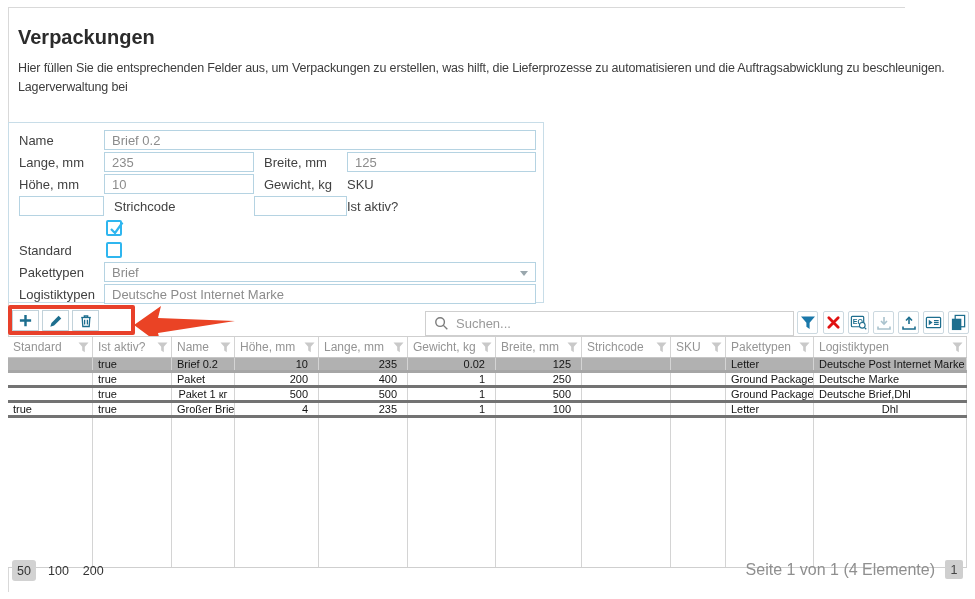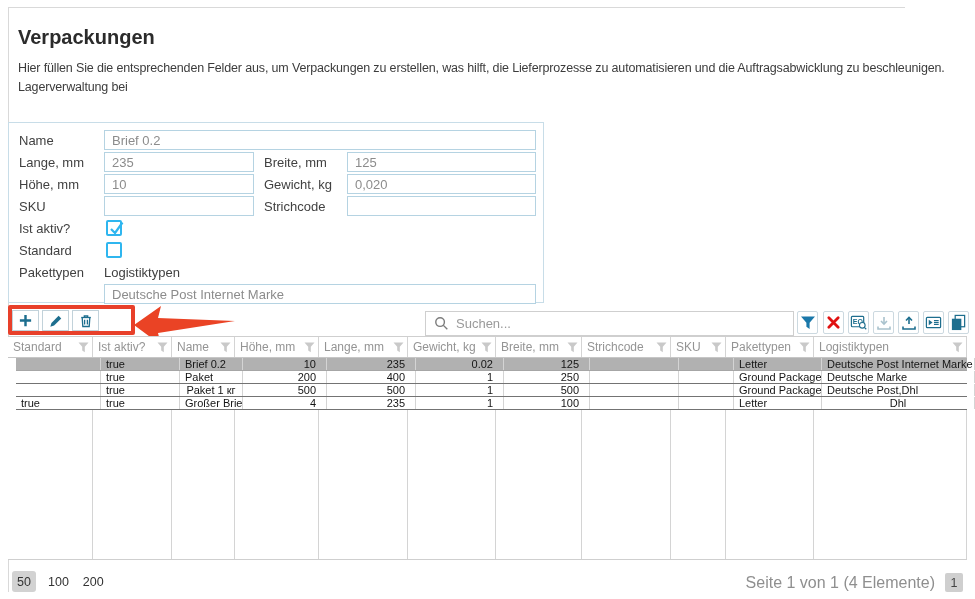--- a/index.html
+++ b/index.html
@@ -34,29 +34,29 @@
   .search-box { position:absolute; left:425px; top:311px; width:369px; height:25px; border:1px solid #cfcfcf; box-sizing:border-box; display:flex; align-items:center; padding-left:8px; background:#fff; }
   .search-box input { border:none; outline:none; flex:1; font-family:"Liberation Sans",sans-serif; font-size:13px; color:#555; margin-left:7px; background:transparent; }
   .search-box input::placeholder { color:#9a9a9a; }
   .icon-btn { position:absolute; top:311px; width:21px; height:23px; border:1px solid #ccd9e0; border-radius:2px; background:#fff; display:flex; align-items:center; justify-content:center; box-sizing:border-box; cursor:pointer; }
 
   
   .grid { position:absolute; left:8px; top:336px; width:959px; border-top:1px solid #cfcfcf; border-bottom:1px solid #cfcfcf; background:#fff; }
   .g-head { display:flex; height:20px; border-bottom:1px solid #c6c6c6; }
   .g-hcell { box-sizing:border-box; border-right:1px solid #d4d4d4; display:flex; align-items:center; justify-content:space-between; padding:0 3px 0 5px; font-size:12px; color:#949494; white-space:nowrap; overflow:hidden; flex:none; }
   .g-hcell svg { flex:none; margin-left:2px; }
-  .g-row { display:flex; height:12px; border-bottom:1px solid #737373; box-sizing:content-box;margin-left:8px; }
+  .g-row { display:flex; height:12px; border-bottom:3px solid #737373; box-sizing:content-box; }
   .g-row.selected { background:#b1b1b1; border-bottom-color:#a6a6a6; }
   .g-cell { box-sizing:border-box; border-right:1px solid #d4d4d4; font-size:11px; line-height:12px; color:#151515; padding:0 5px; white-space:nowrap; overflow:hidden; flex:none; }
   .g-cell.num { text-align:right; padding-right:10px; }
   .g-fill { display:flex; height:149px; }
   .g-fillcell { box-sizing:border-box; border-right:1px solid #d4d4d4; flex:none; height:100%; }
 
   
-  .pager { position:absolute; left:8px; top:560px; width:959px; height:32px; display:flex; align-items:flex-end; justify-content:space-between; }
+  .pager { position:absolute; left:8px; top:560px; width:959px; height:32px; display:flex; align-items:flex-start; justify-content:space-between; }
   .pager-sizes { display:flex; gap:10px; margin-left:4px; }
   .psize { min-width:20px; height:21px; display:flex; align-items:center; justify-content:center; padding:0 2px; font-size:12.5px; color:#333; cursor:pointer; }
   .psize.active { background:#d2d2d2; border-radius:3px; }
   .pager-right { display:flex; align-items:center; margin-right:4px; }
   .pager-info { color:#8f8f8f; font-size:16px; margin-right:10px; }
   .page-num { width:18px; height:19px; background:#cfcfcf; border-radius:2px; display:flex; align-items:center; justify-content:center; font-size:12.5px; color:#444; cursor:pointer; }
 </style>
 </head>
 <body>
 
@@ -76,21 +76,20 @@
       <input class="finput full" value="Brief 0.2" style="">
 
       <div class="flabel">Lange, mm</div>
       <input class="finput" value="235" style="">
       <div class="flabel c3">Breite, mm</div>
       <input class="finput" value="125" style="">
 
       <div class="flabel">Höhe, mm</div>
       <input class="finput" value="10" style="">
       <div class="flabel c3">Gewicht, kg</div>
-      <input class="finput" value="0,020" style="">
 
       <div class="flabel">SKU</div>
       <input class="finput" value="" style="">
       <div class="flabel c3">Strichcode</div>
       <input class="finput" value="" style="">
 
       <div class="flabel">Ist aktiv?</div>
       <div class="cbwrap full">
         <div class="checkbox checked">
           <svg width="16" height="16" viewBox="0 0 16 16">
@@ -100,20 +99,24 @@
       </div>
 
       <div class="flabel">Standard</div>
       <div class="cbwrap full">
         <div class="checkbox">
           
         </div>
       </div>
 
       <div class="flabel">Pakettypen</div>
+      <div class="fselect full">
+        <span>Brief</span>
+        <span class="caret"></span>
+      </div>
 
       <div class="flabel">Logistiktypen</div>
       <input class="finput full" value="Deutsche Post Internet Marke" style="">
     </div>
   </div>
 
   <div class="tb-btn" style="left:12px;">
     <svg width="15" height="15" viewBox="0 0 16 16">
         <path d="M8 2v12M2 8h12" stroke="#1d6e8e" stroke-width="2.6"></path>
       </svg>
@@ -296,21 +299,21 @@
           <div class="g-cell" style="width: 85px;"></div>
           <div class="g-cell" style="width: 79px;">true</div>
           <div class="g-cell" style="width: 63px; text-align: center;">Paket 1 кг</div>
           <div class="g-cell num" style="width: 84px;">500</div>
           <div class="g-cell num" style="width: 89px;">500</div>
           <div class="g-cell num" style="width: 88px;">1</div>
           <div class="g-cell num" style="width: 86px;">500</div>
           <div class="g-cell" style="width: 89px;"></div>
           <div class="g-cell" style="width: 55px;"></div>
           <div class="g-cell" style="width: 88px;">Ground Package</div>
-          <div class="g-cell" style="width: 153px;">Deutsche Post,Dhl</div>
+          <div class="g-cell" style="width: 153px;">Deutsche Brief,Dhl</div>
         </div>
         <div class="g-row">
           <div class="g-cell" style="width: 85px;">true</div>
           <div class="g-cell" style="width: 79px;">true</div>
           <div class="g-cell" style="width: 63px;">Großer Brief</div>
           <div class="g-cell num" style="width: 84px;">4</div>
           <div class="g-cell num" style="width: 89px;">235</div>
           <div class="g-cell num" style="width: 88px;">1</div>
           <div class="g-cell num" style="width: 86px;">100</div>
           <div class="g-cell" style="width: 89px;"></div>

